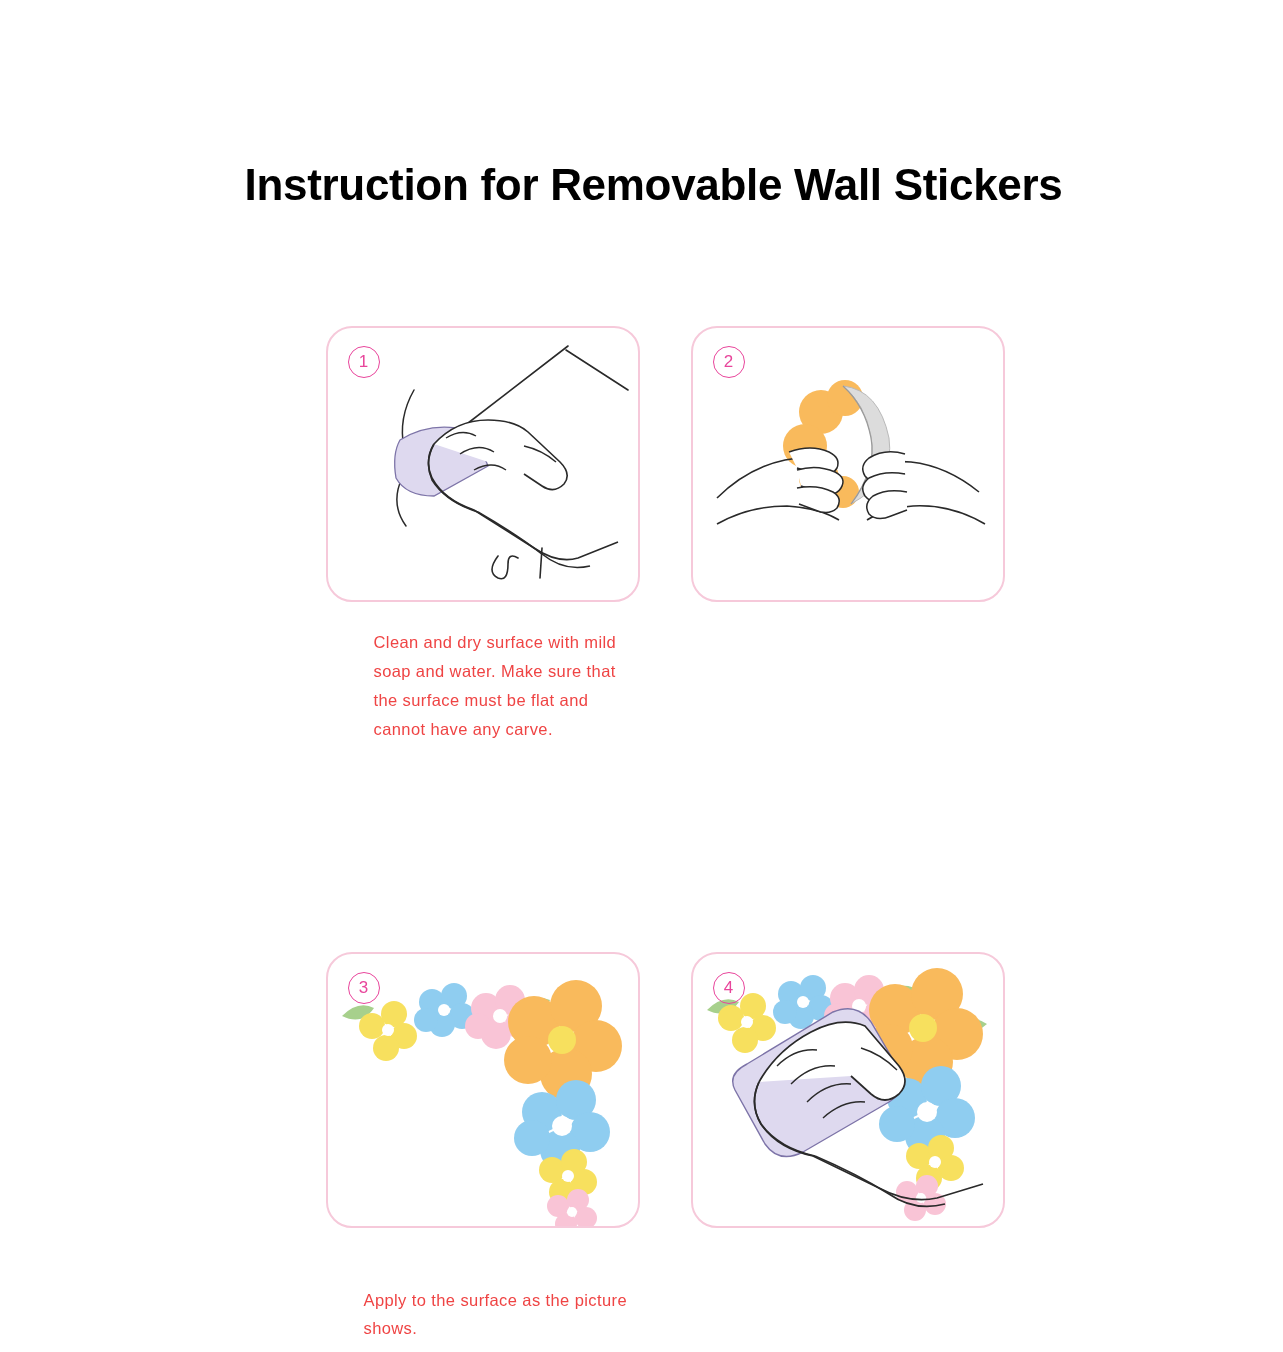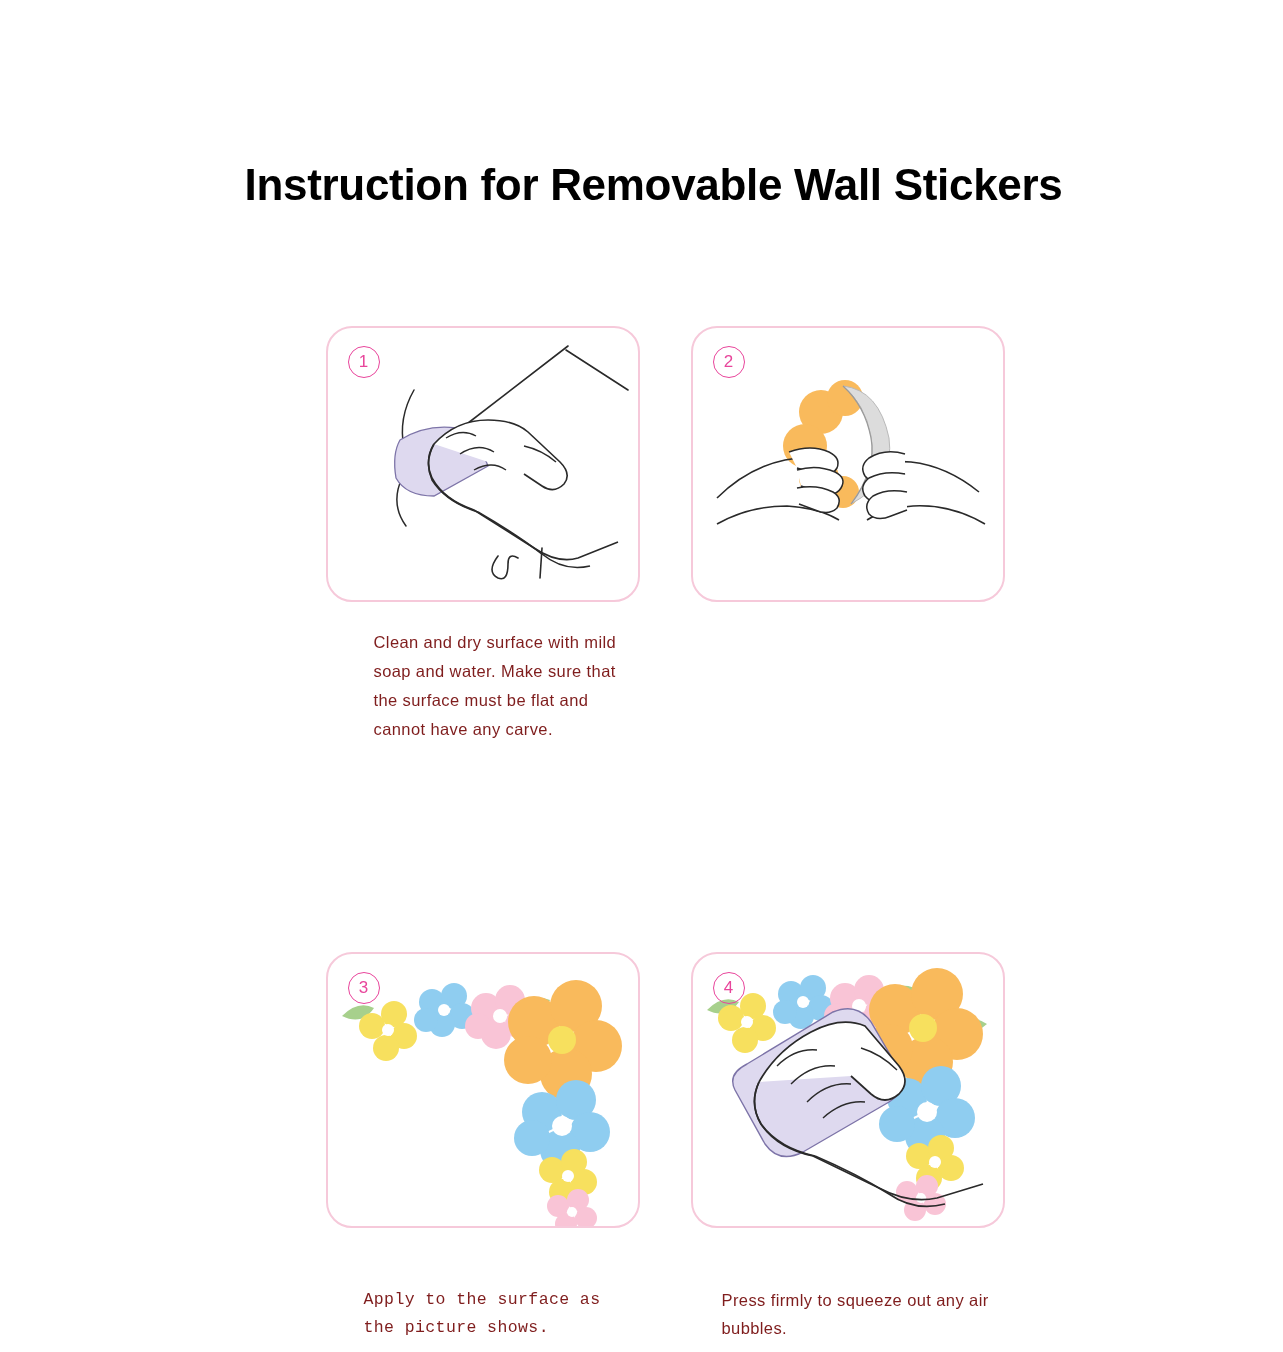--- a/index.html
+++ b/index.html
@@ -76,27 +76,27 @@
     font-size: 17px;
     line-height: 30px;
     text-align: center;
     font-family: "Liberation Sans", sans-serif;
   }
   .caption {
     width: 270px;
     margin-top: 26px;
     font-size: 16.5px;
     line-height: 1.75;
-    color: #7f1d1d;
+    color: #ef4444;
     letter-spacing: 0.4px;
     font-family: "Liberation Sans", sans-serif;
   }
   .cap-c1 { margin-left: 52px; }
   .cap-c2 { margin-left: 38px; text-align: left; }
-  .cap-c3 { margin-left: 32px; font-family: Liberation Mono, monospace; }
+  .cap-c3 { margin-left: 32px; }
   .cap-c4 { margin-left: 18px; }
   .row2 { margin-top: 208px; }
   .row2 .caption { margin-top: 58px; }
 </style>
 </head>
 <body>
 
 <div class="page">
 
   <div class="title">Instruction for Removable Wall Stickers</div>
@@ -326,18 +326,17 @@
 
               <path d="M84 112 Q102 94 124 96" stroke="#2a2a2a" stroke-width="1.4" fill="none"></path>
               <path d="M98 130 Q118 110 142 112" stroke="#2a2a2a" stroke-width="1.4" fill="none"></path>
               <path d="M114 148 Q134 128 158 130" stroke="#2a2a2a" stroke-width="1.4" fill="none"></path>
               <path d="M130 164 Q150 146 172 148" stroke="#2a2a2a" stroke-width="1.4" fill="none"></path>
               <path d="M168 94 Q188 100 204 116" stroke="#2a2a2a" stroke-width="1.4" fill="none"></path>
             </g>
           </svg>
           <div class="step-num">4</div>
         </div>
-        <div class="caption cap-c4">Press firmly to squeeze out any air bubbles.</div>
       </div>
 
     </div>
   </div>
 </div>
 
 </body></html>

